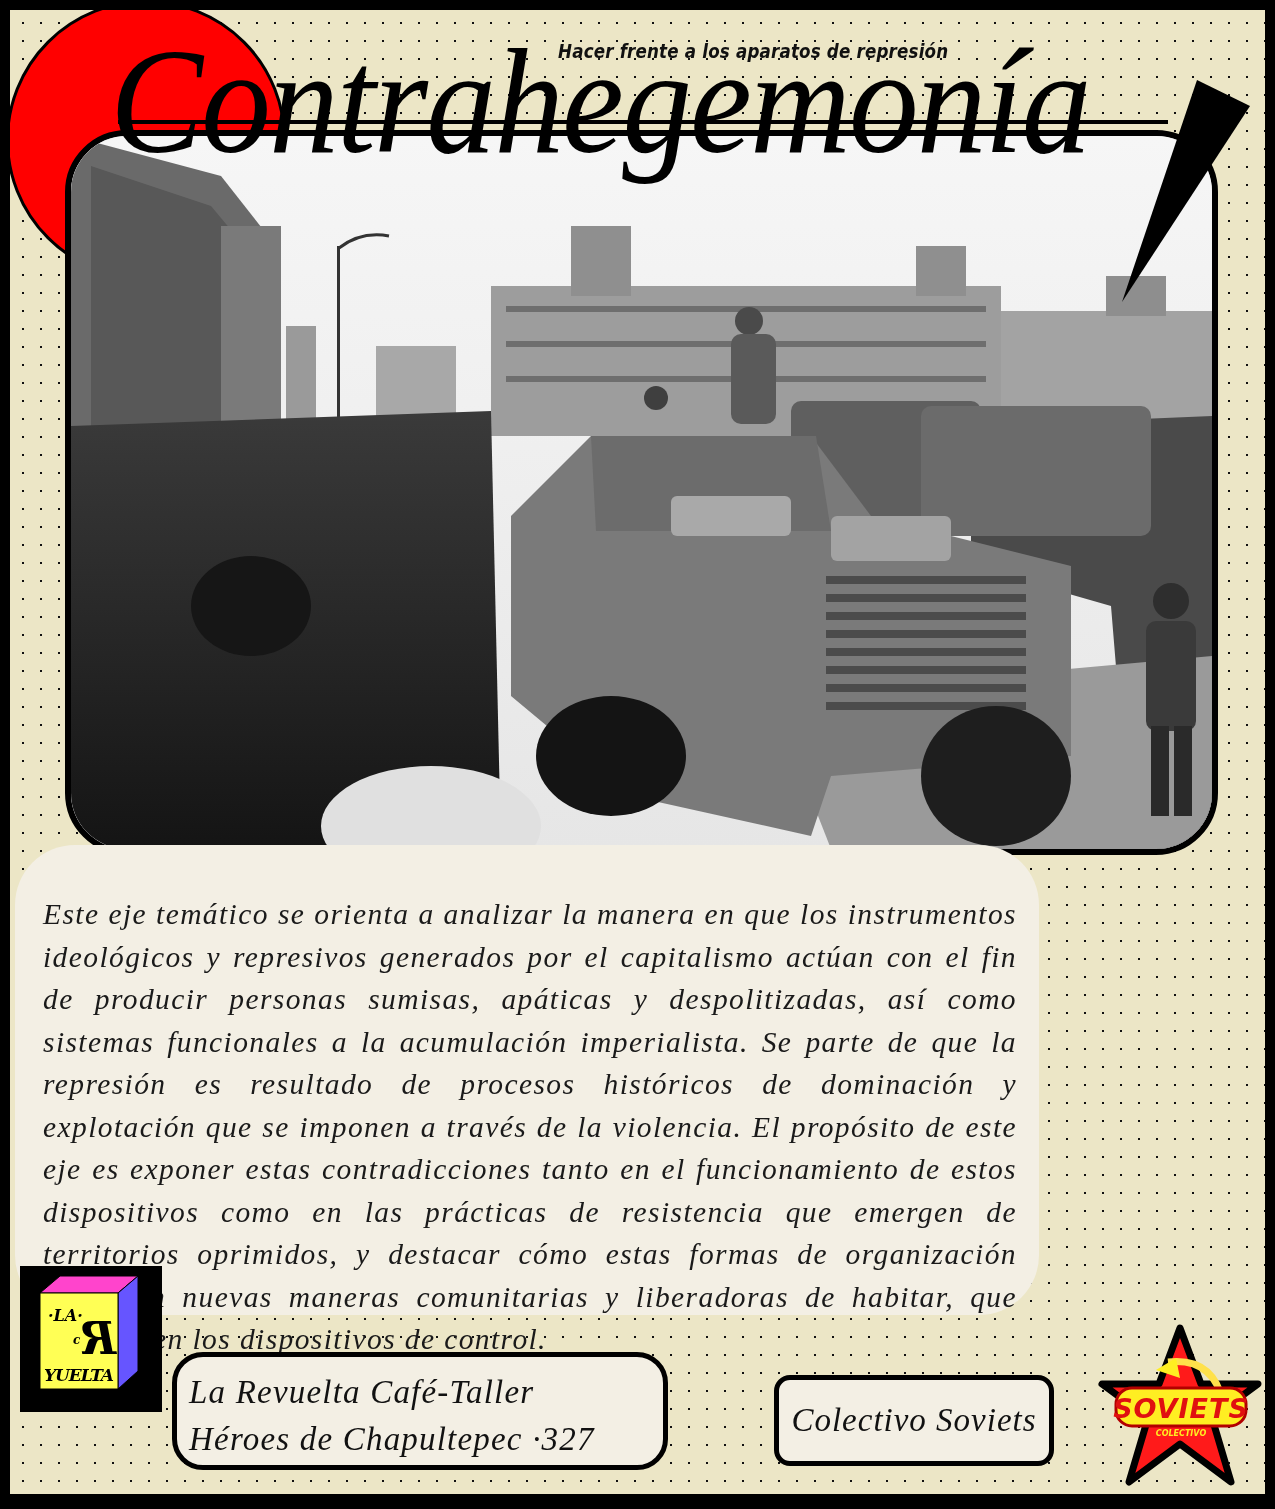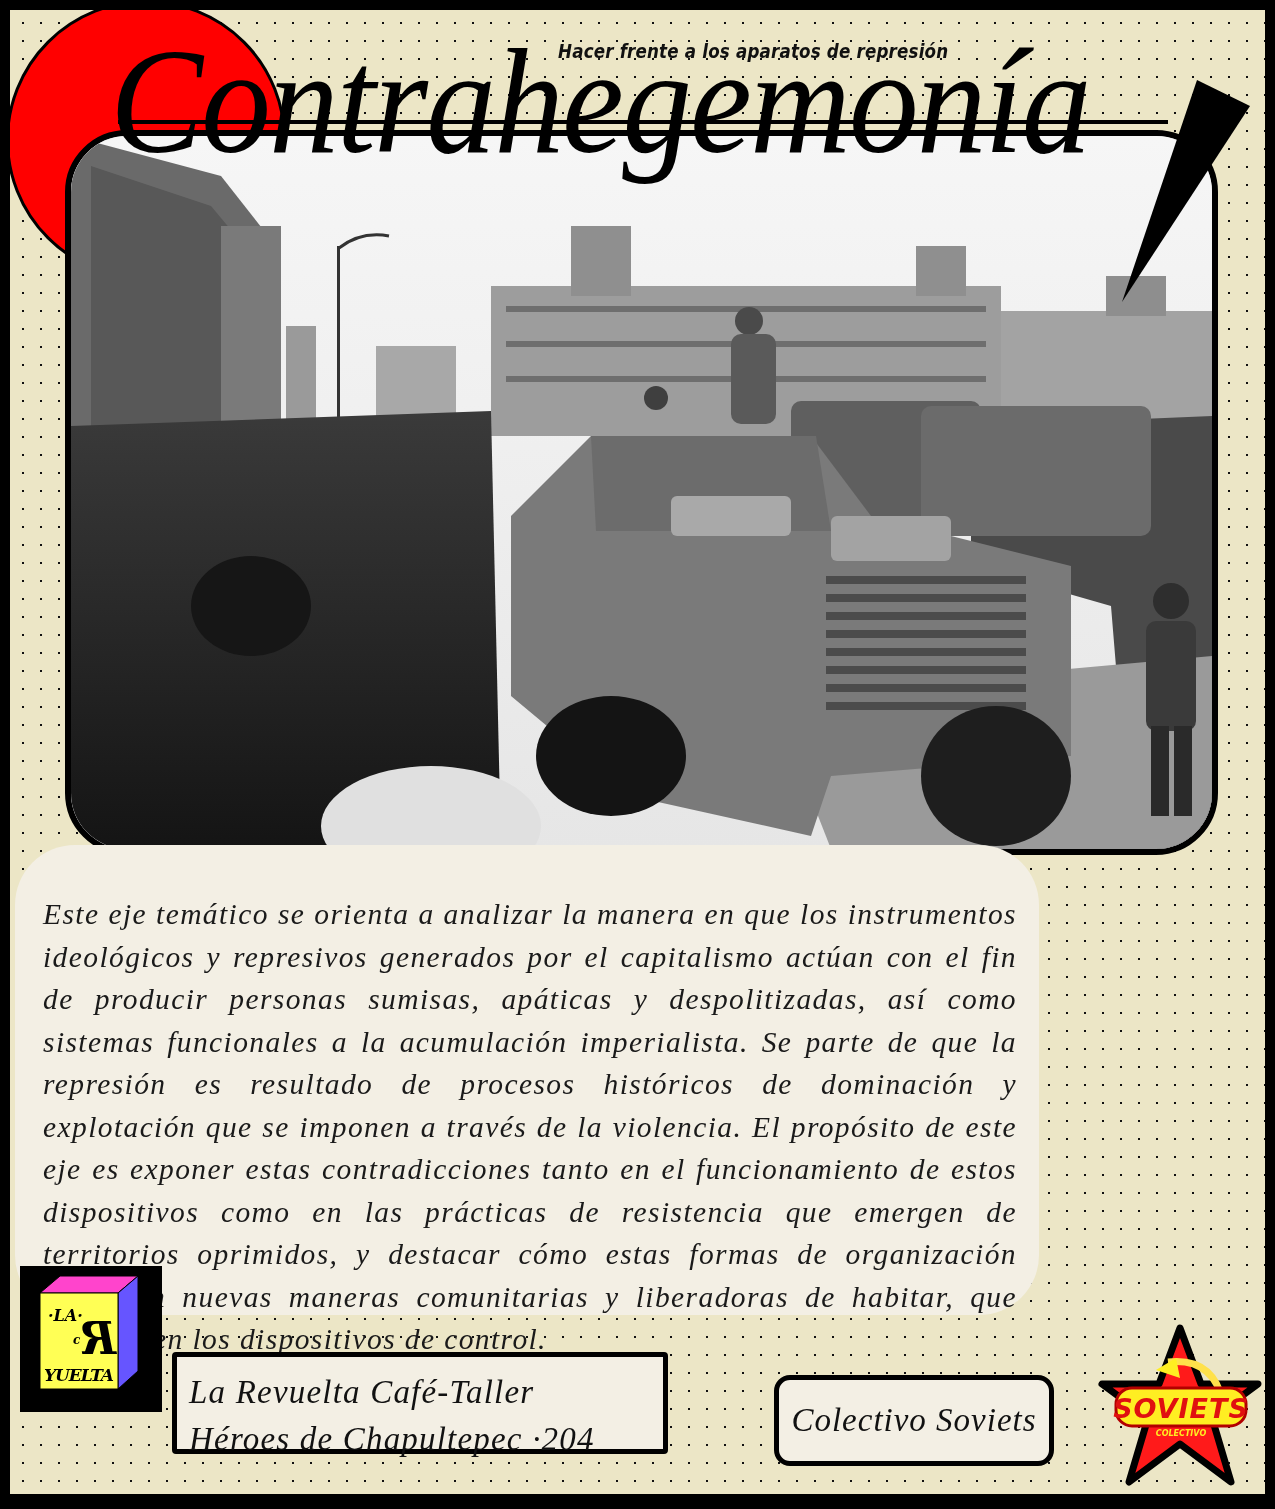--- a/index.html
+++ b/index.html
@@ -51,22 +51,22 @@
   }
   .text-panel p {
     margin: 0; font-family: "Liberation Serif", serif; font-size: 29.5px;
     line-height: 42.5px; color: #1a1a1a; text-align: justify;
     letter-spacing: 1.4px; hyphens: manual;
   }
   .logo-box {
     position: absolute; left: 10px; top: 1256px; width: 142px; height: 146px; background: #000;
   }
   .addr-box {
-    position: absolute; left: 162px; top: 1342px; width: 496px; height: 102px;
-    background: #f3efe4; border: 5px solid #000; border-radius: 4px; box-sizing: border-box;
+    position: absolute; left: 162px; top: 1342px; width: 496px; height: 118px;
+    background: #f3efe4; border: 5px solid #000; border-radius: 31px; box-sizing: border-box;
     padding: 12px 0 0 12px;
   }
   .addr-box div {
     font-family: "Liberation Serif", serif; font-size: 33px; line-height: 47px;
     letter-spacing: 1.2px; color: #111; white-space: nowrap;
   }
   .soviets-box {
     position: absolute; left: 764px; top: 1365px; width: 280px; height: 91px;
     background: #f3efe4; border: 5px solid #000; border-radius: 16px; box-sizing: border-box;
     display: flex; align-items: center; justify-content: center;
@@ -177,21 +177,21 @@
       <rect x="20" y="27" width="78" height="96" fill="#ffff55" stroke="#000" stroke-width="1"></rect>
       <text x="28" y="55" font-family="DejaVu Serif, serif" font-weight="bold" font-size="16" fill="#000">·LA·</text>
       <text x="64" y="88" font-family="DejaVu Serif, serif" font-weight="bold" font-size="44" fill="#000" transform="scale(-1,1) translate(-160,0)">R</text>
       <text x="53" y="78" font-family="DejaVu Serif, serif" font-weight="bold" font-size="12" fill="#000">c</text>
       <text x="24" y="115" font-family="DejaVu Serif, serif" font-weight="bold" font-size="17" fill="#000" textLength="70">YUELTA</text>
     </svg>
   </div>
 
   <div class="addr-box">
     <div>La Revuelta Café-Taller</div>
-    <div>Héroes de Chapultepec ·204</div>
+    <div>Héroes de Chapultepec ·327</div>
   </div>
 
   <div class="soviets-box">
     <span>Colectivo Soviets</span>
   </div>
 
   <svg class="star-logo" width="165" height="178" viewBox="0 0 165 178">
     <polygon points="82,6 103,62 160,62 114,96 133,160 82,122 31,160 50,96 4,62 61,62" fill="#ff1a1a" stroke="#000" stroke-width="7" stroke-linejoin="round"></polygon>
     <path d="M70 40 Q115 35 125 80" stroke="#ffe14a" stroke-width="7" fill="none"></path>
     <polygon points="58,48 78,36 82,56" fill="#ffee22"></polygon>

